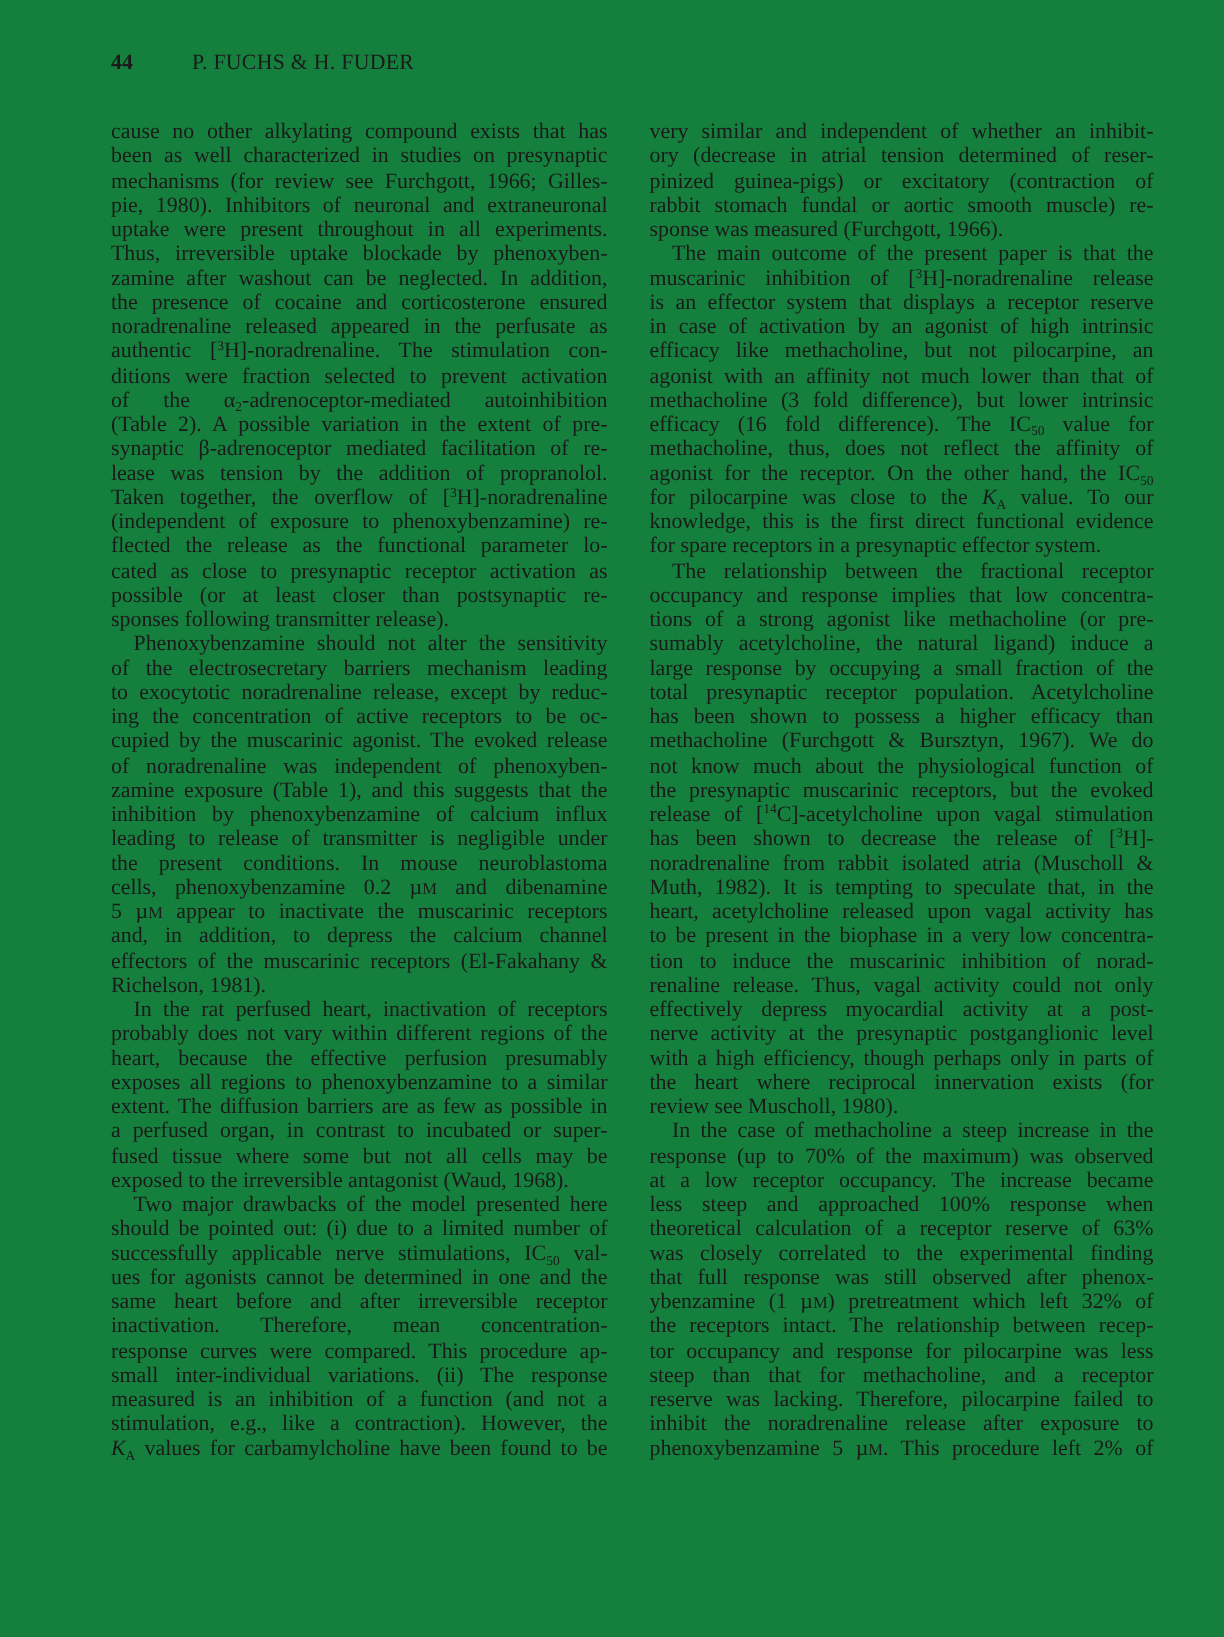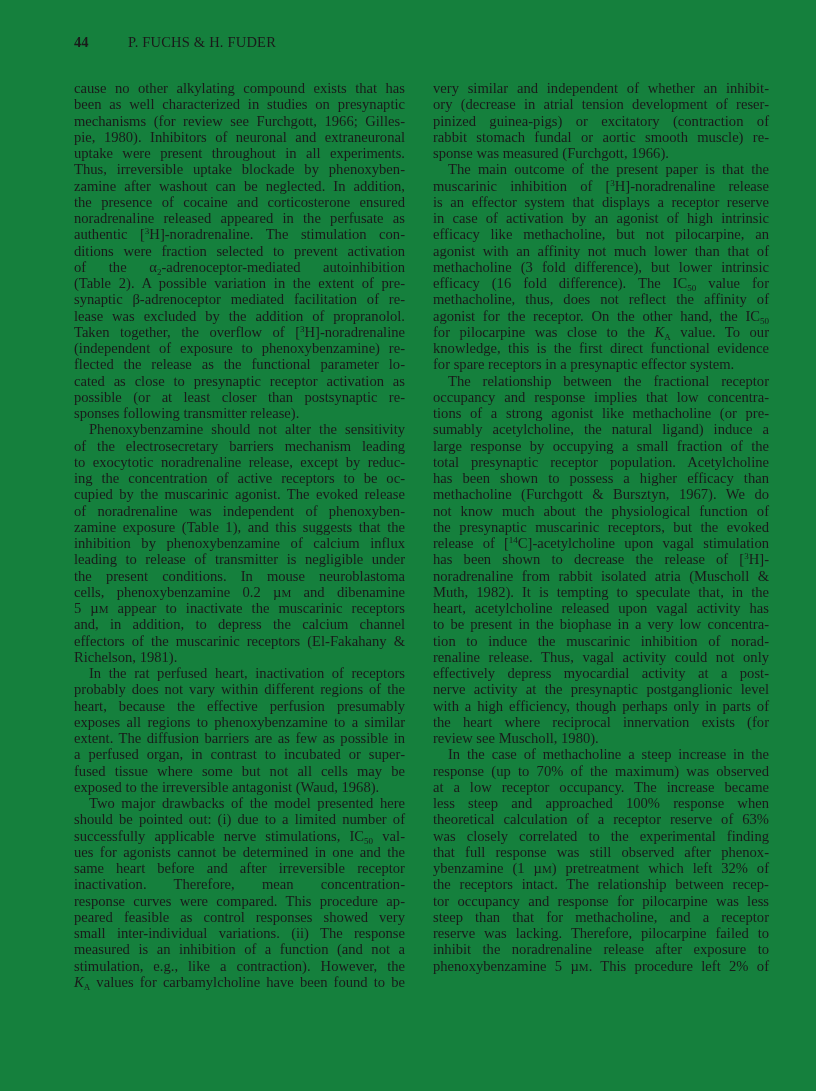--- a/index.html
+++ b/index.html
@@ -37,21 +37,21 @@
       <span class="line">uptake were present throughout in all experiments.</span>
       <span class="line">Thus, irreversible uptake blockade by phenoxyben-</span>
       <span class="line">zamine after washout can be neglected. In addition,</span>
       <span class="line">the presence of cocaine and corticosterone ensured</span>
       <span class="line">noradrenaline released appeared in the perfusate as</span>
       <span class="line">authentic [<sup>3</sup>H]-noradrenaline. The stimulation con-</span>
       <span class="line">ditions were fraction selected to prevent activation</span>
       <span class="line">of the α<sub>2</sub>-adrenoceptor-mediated autoinhibition</span>
       <span class="line">(Table 2). A possible variation in the extent of pre-</span>
       <span class="line">synaptic β-adrenoceptor mediated facilitation of re-</span>
-      <span class="line">lease was excluded by the addition of propranolol.</span>
+      <span class="line">lease was tension by the addition of propranolol.</span>
       <span class="line">Taken together, the overflow of [<sup>3</sup>H]-noradrenaline</span>
       <span class="line">(independent of exposure to phenoxybenzamine) re-</span>
       <span class="line">flected the release as the functional parameter lo-</span>
       <span class="line">cated as close to presynaptic receptor activation as</span>
       <span class="line">possible (or at least closer than postsynaptic re-</span>
       <span class="line last">sponses following transmitter release).</span>
       <span class="line indent">Phenoxybenzamine should not alter the sensitivity</span>
       <span class="line">of the electrosecretary barriers mechanism leading</span>
       <span class="line">to exocytotic noradrenaline release, except by reduc-</span>
       <span class="line">ing the concentration of active receptors to be oc-</span>
@@ -74,29 +74,28 @@
       <span class="line">a perfused organ, in contrast to incubated or super-</span>
       <span class="line">fused tissue where some but not all cells may be</span>
       <span class="line last">exposed to the irreversible antagonist (Waud, 1968).</span>
       <span class="line indent">Two major drawbacks of the model presented here</span>
       <span class="line">should be pointed out: (i) due to a limited number of</span>
       <span class="line">successfully applicable nerve stimulations, IC<sub>50</sub> val-</span>
       <span class="line">ues for agonists cannot be determined in one and the</span>
       <span class="line">same heart before and after irreversible receptor</span>
       <span class="line">inactivation. Therefore, mean concentration-</span>
       <span class="line">response curves were compared. This procedure ap-</span>
-      <span class="line">peared feasible as control responses showed very</span>
       <span class="line">small inter-individual variations. (ii) The response</span>
       <span class="line">measured is an inhibition of a function (and not a</span>
       <span class="line">stimulation, e.g., like a contraction). However, the</span>
       <span class="line"><i>K</i><sub>A</sub> values for carbamylcholine have been found to be</span>
     </div>
   <div class="col col-right" id="col-right">
       <span class="line">very similar and independent of whether an inhibit-</span>
-      <span class="line">ory (decrease in atrial tension development of reser-</span>
+      <span class="line">ory (decrease in atrial tension determined of reser-</span>
       <span class="line">pinized guinea-pigs) or excitatory (contraction of</span>
       <span class="line">rabbit stomach fundal or aortic smooth muscle) re-</span>
       <span class="line last">sponse was measured (Furchgott, 1966).</span>
       <span class="line indent">The main outcome of the present paper is that the</span>
       <span class="line">muscarinic inhibition of [<sup>3</sup>H]-noradrenaline release</span>
       <span class="line">is an effector system that displays a receptor reserve</span>
       <span class="line">in case of activation by an agonist of high intrinsic</span>
       <span class="line">efficacy like methacholine, but not pilocarpine, an</span>
       <span class="line">agonist with an affinity not much lower than that of</span>
       <span class="line">methacholine (3 fold difference), but lower intrinsic</span>

